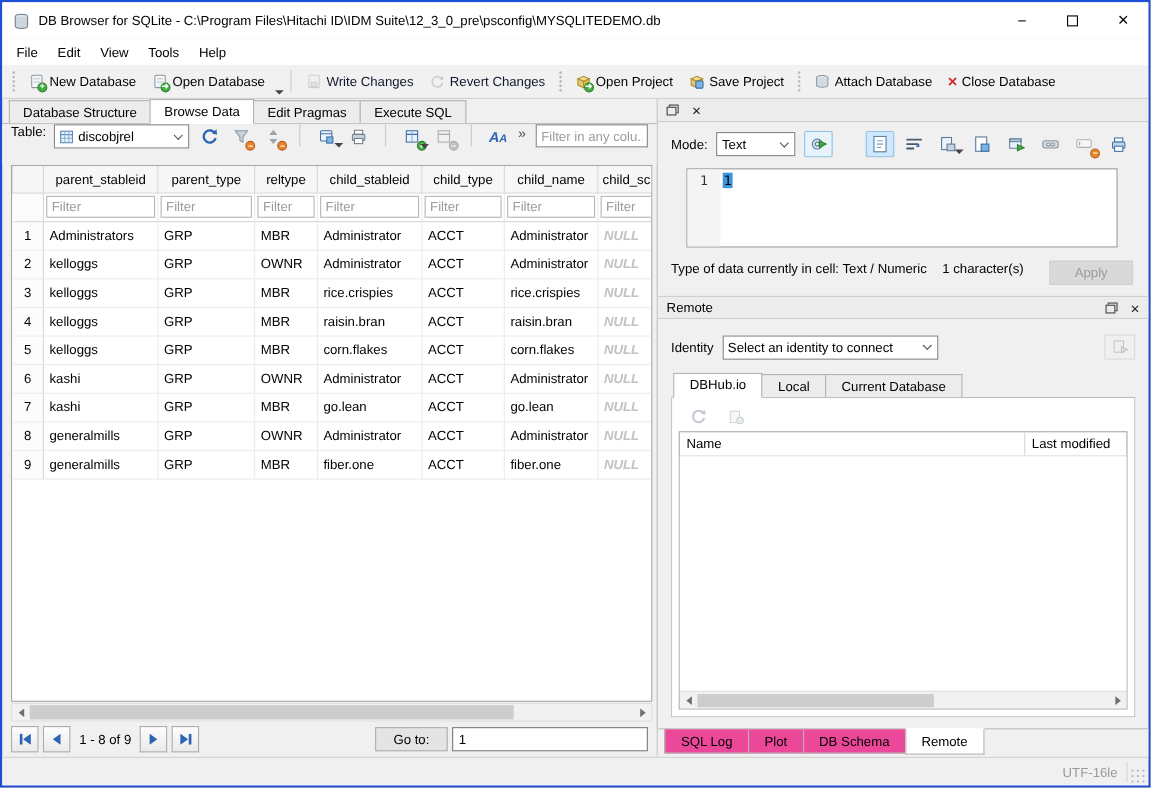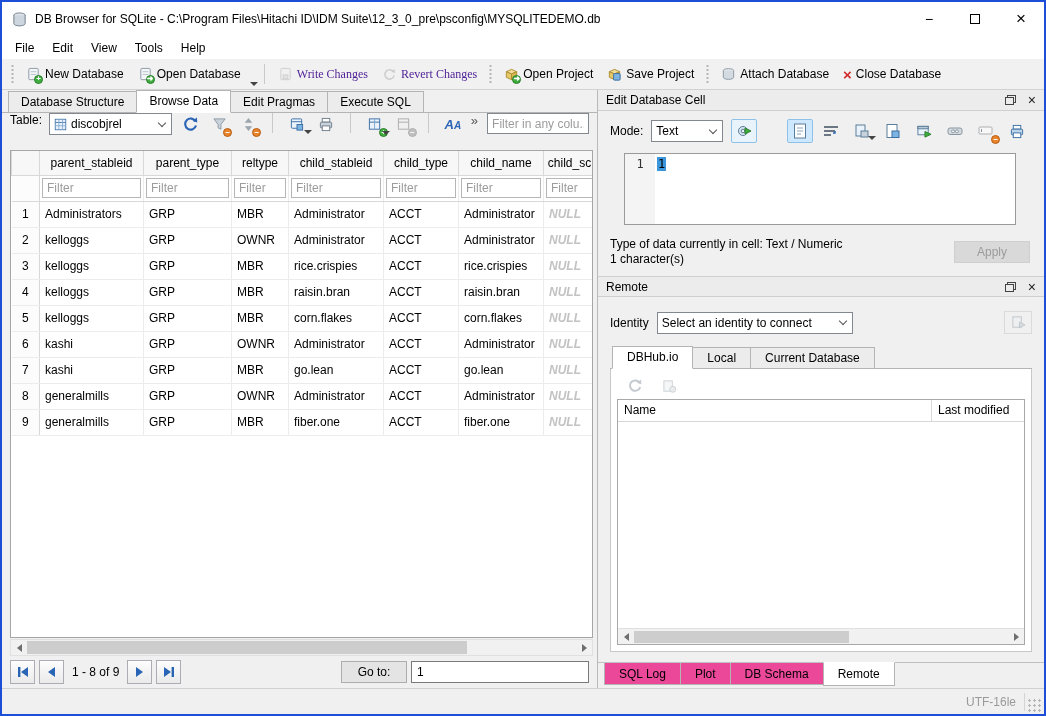--- a/index.html
+++ b/index.html
@@ -15,21 +15,21 @@
   .winbtn{width:46px;height:100%;display:flex;align-items:center;justify-content:center;font-size:14px;color:#000;}
   .maxbox{width:10px;height:10px;border:1px solid #000;display:inline-block;}
   
   .menubar{height:23px;background:#fff;display:flex;align-items:center;padding-left:4px;flex:0 0 auto;}
   .menuitem{padding:3px 9px;}
   
   .toolbar{height:31px;background:#f1f1f1;border-bottom:1px solid #d2d2d2;display:flex;align-items:center;padding:0 4px;flex:0 0 auto;}
   .tbhandle{width:5px;height:20px;margin:0 4px;background-image:radial-gradient(circle,#b5b5b5 1px,transparent 1.2px);background-size:4px 4px;background-position:center;}
   .tbsep{width:1px;height:20px;background:#c9c9c9;margin:0 6px;}
   .tbbtn{display:flex;align-items:center;gap:4px;padding:3px 7px;white-space:nowrap;border-radius:2px;}
-  .tbbtn.disabled{color:#4c1d95;font-family:Liberation Serif, serif;}
+  .tbbtn.disabled{color:#0f172a;}
   .tbbtn.disabled svg{opacity:.45;filter:grayscale(1);}
   .dropcaret{width:0;height:0;border-left:4px solid transparent;border-right:4px solid transparent;border-top:4px solid #444;margin-left:2px;align-self:flex-end;margin-bottom:3px;}
   .icon{display:inline-flex;align-items:center;justify-content:center;position:relative;}
   
   .content{flex:1;display:flex;min-height:0;}
   .leftpane{width:596px;display:flex;flex-direction:column;border-right:1px solid #b9b9b9;min-height:0;}
   .rightpane{flex:1;display:flex;flex-direction:column;min-width:0;background:#f0f0f0;}
   
   .tabbar{height:23px;display:flex;align-items:flex-end;padding-left:6px;border-bottom:1px solid #b4b4b4;flex:0 0 auto;}
   .tab{padding:3px 12px 4px;border:1px solid #b4b4b4;border-bottom:none;background:#ececec;margin-right:-1px;height:21px;display:flex;align-items:center;}
@@ -75,21 +75,21 @@
   .moderow{display:flex;align-items:center;gap:8px;flex:0 0 auto;}
   .modecombo{width:72px;}
   .cellicons{display:flex;align-items:center;gap:5px;margin-left:22px;}
   .cicon{width:26px;height:24px;display:flex;align-items:center;justify-content:center;border:1px solid transparent;border-radius:2px;position:relative;}
   .cicon.selected{background:#cde8ff;border:1px solid #8ec1e8;}
   .editor{margin:10px 0 0 14px;width:392px;height:72px;border:1px solid #9a9a9a;background:#fff;display:flex;flex:0 0 auto;font-family:"DejaVu Sans Mono",monospace;font-size:12px;}
   .gutter{width:30px;background:#f4f4f4;color:#333;text-align:center;padding-top:3px;}
   .edcontent{padding-top:3px;padding-left:2px;}
   .edsel{background:#3c96dc;color:#000;padding:0 1px;}
   .cellinfo{display:flex;margin-top:12px;flex:0 0 auto;}
-  .cellinfotxt{flex:1;display:flex;flex-direction:column;gap:1px;}
+  .cellinfotxt{flex:1;display:flex;flex-direction:row;gap:14px;}
   .applybtn{width:76px;height:22px;background:#d9d9d9;color:#9b9b9b;display:flex;align-items:center;justify-content:center;align-self:center;margin-right:2px;border:1px solid #cfcfcf;}
   
   .remotebody{flex:1;padding:14px 12px 4px;display:flex;flex-direction:column;min-height:0;}
   .identrow{display:flex;align-items:center;gap:8px;flex:0 0 auto;}
   .identcombo{width:196px;}
   .identbtn{margin-left:auto;width:28px;height:23px;border:1px solid #c9c9c9;background:#f0f0f0;display:flex;align-items:center;justify-content:center;}
   .rtabs{display:flex;align-items:flex-end;margin-top:12px;border-bottom:1px solid #b4b4b4;padding-left:2px;flex:0 0 auto;}
   .rtab{padding:3px 14px 4px;border:1px solid #b4b4b4;border-bottom:none;background:#ececec;margin-right:-1px;height:21px;display:flex;align-items:center;}
   .rtab.active{background:#fff;height:23px;margin-bottom:-1px;border-bottom:1px solid #fff;}
   .rtabpage{background:#fff;border:1px solid #c8c8c8;border-top:none;flex:1;display:flex;flex-direction:column;min-height:0;padding:4px 6px 6px;}
@@ -477,21 +477,20 @@
             </svg>
         </span>
         <span class="gotobtn">Go to:</span>
         <input class="gotoinput" value="1" style="">
       </div>
     </div>
 
     <div class="rightpane">
 
       <div class="docktitle" style="border-top:none;">
-        <span class="dtlabel">Edit Database Cell</span>
         <span class="floaticon"></span>
         <span class="dockclose">×</span>
       </div>
       <div class="dockbody">
         <div class="moderow">
           <span>Mode:</span>
           <span class="combo modecombo">
             <span>Text</span>
             <span class="chev"></span>
           </span>

